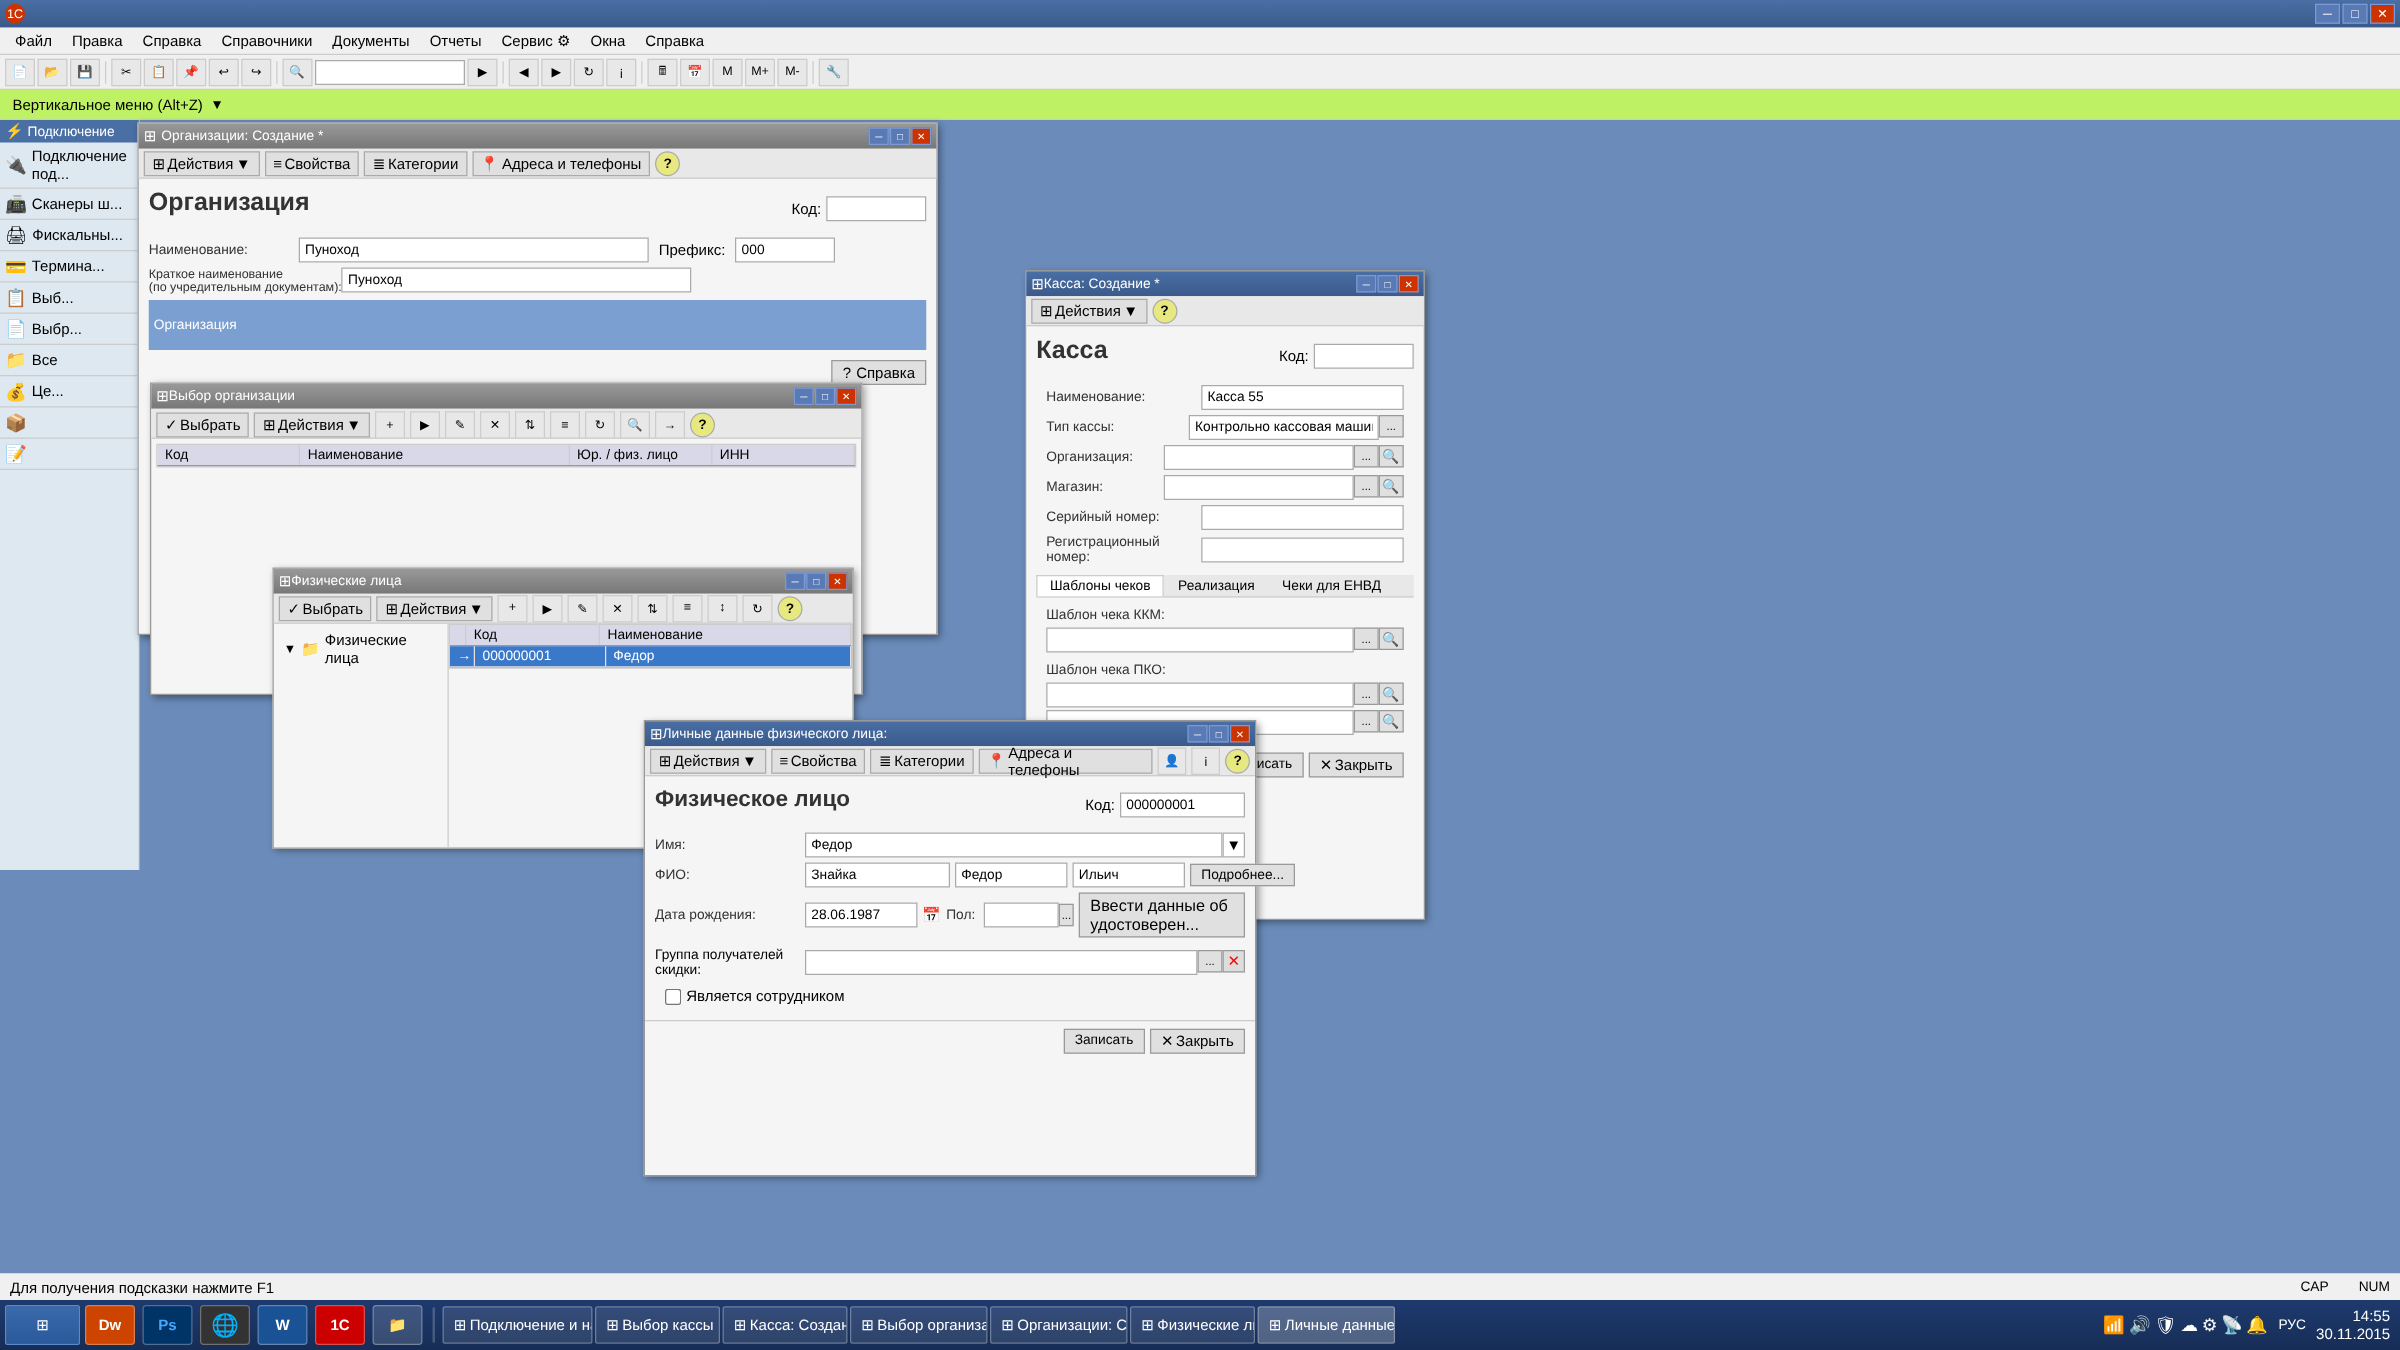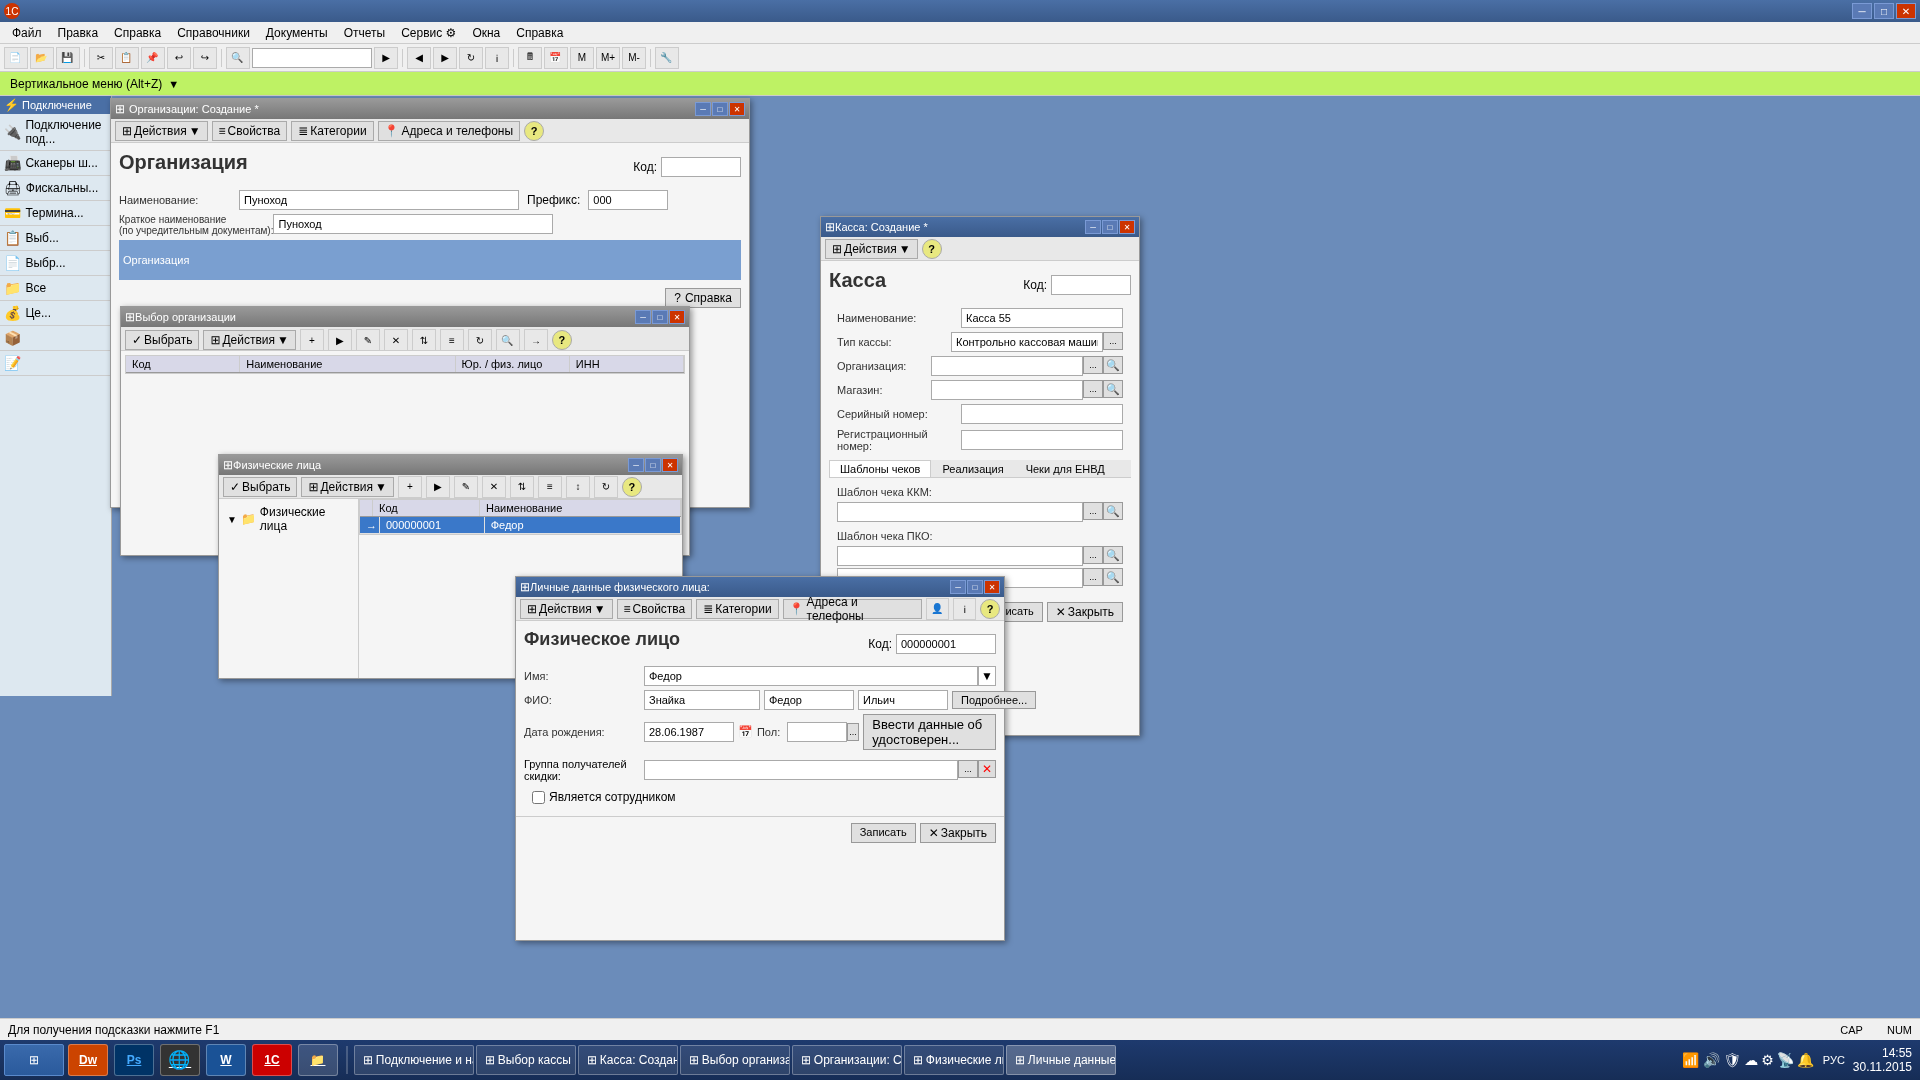--- a/index.html
+++ b/index.html
@@ -57,21 +57,21 @@
     .grid-row { display: flex; border-bottom: 1px solid #e0e0e0; }
     .grid-row.selected { background: #3a78c9; color: white; }
     .grid-cell { padding: 2px 6px; font-size: 11px; border-right: 1px solid #e0e0e0; flex: 1; }
 
     
     .status-bar { position: fixed; bottom: 24px; left: 0; right: 0; background: #f0f0f0; border-top: 1px solid #ccc; height: 22px; display: flex; align-items: center; padding: 0 8px; font-size: 11px; }
 
     
     .taskbar { position: fixed; bottom: 0; left: 0; right: 0; background: linear-gradient(to bottom, #1e3a6e, #162d56); height: 40px; display: flex; align-items: center; padding: 0 4px; gap: 2px; }
     .taskbar-start { background: linear-gradient(to bottom, #3a6aac, #2a5a9c); border: 1px solid #5a8acc; color: white; height: 32px; width: 60px; display: flex; align-items: center; justify-content: center; cursor: pointer; border-radius: 2px; font-size: 18px; }
-    .taskbar-app { background: rgba(255,255,255,0.15); border: 1px solid rgba(255,255,255,0.3); color: white; height: 32px; min-width: 32px; display: flex; align-items: center; justify-content: center; cursor: pointer; border-radius: 3px; margin: 0 2px; text-decoration: underline; }
+    .taskbar-app { background: rgba(255,255,255,0.15); border: 1px solid rgba(255,255,255,0.3); color: white; height: 32px; min-width: 32px; display: flex; align-items: center; justify-content: center; cursor: pointer; border-radius: 3px; margin: 0 2px; }
     .taskbar-window-btn { background: rgba(255,255,255,0.1); border: 1px solid rgba(255,255,255,0.3); color: white; height: 30px; padding: 0 8px; display: flex; align-items: center; cursor: pointer; border-radius: 2px; font-size: 10px; }
     .taskbar-window-btn.active { background: rgba(255,255,255,0.25); }
     .taskbar-right { display: flex; align-items: center; gap: 4px; margin-left: auto; color: white; font-size: 10px; padding-right: 4px; }
     .taskbar-clock { text-align: right; font-size: 11px; color: white; }
 
     
     .org-window { left: 110px; top: 98px; width: 640px; height: 460px; }
     .kassa-create-window { left: 820px; top: 122px; width: 310px; height: 500px; }
 
     .window-content { padding: 8px; }

